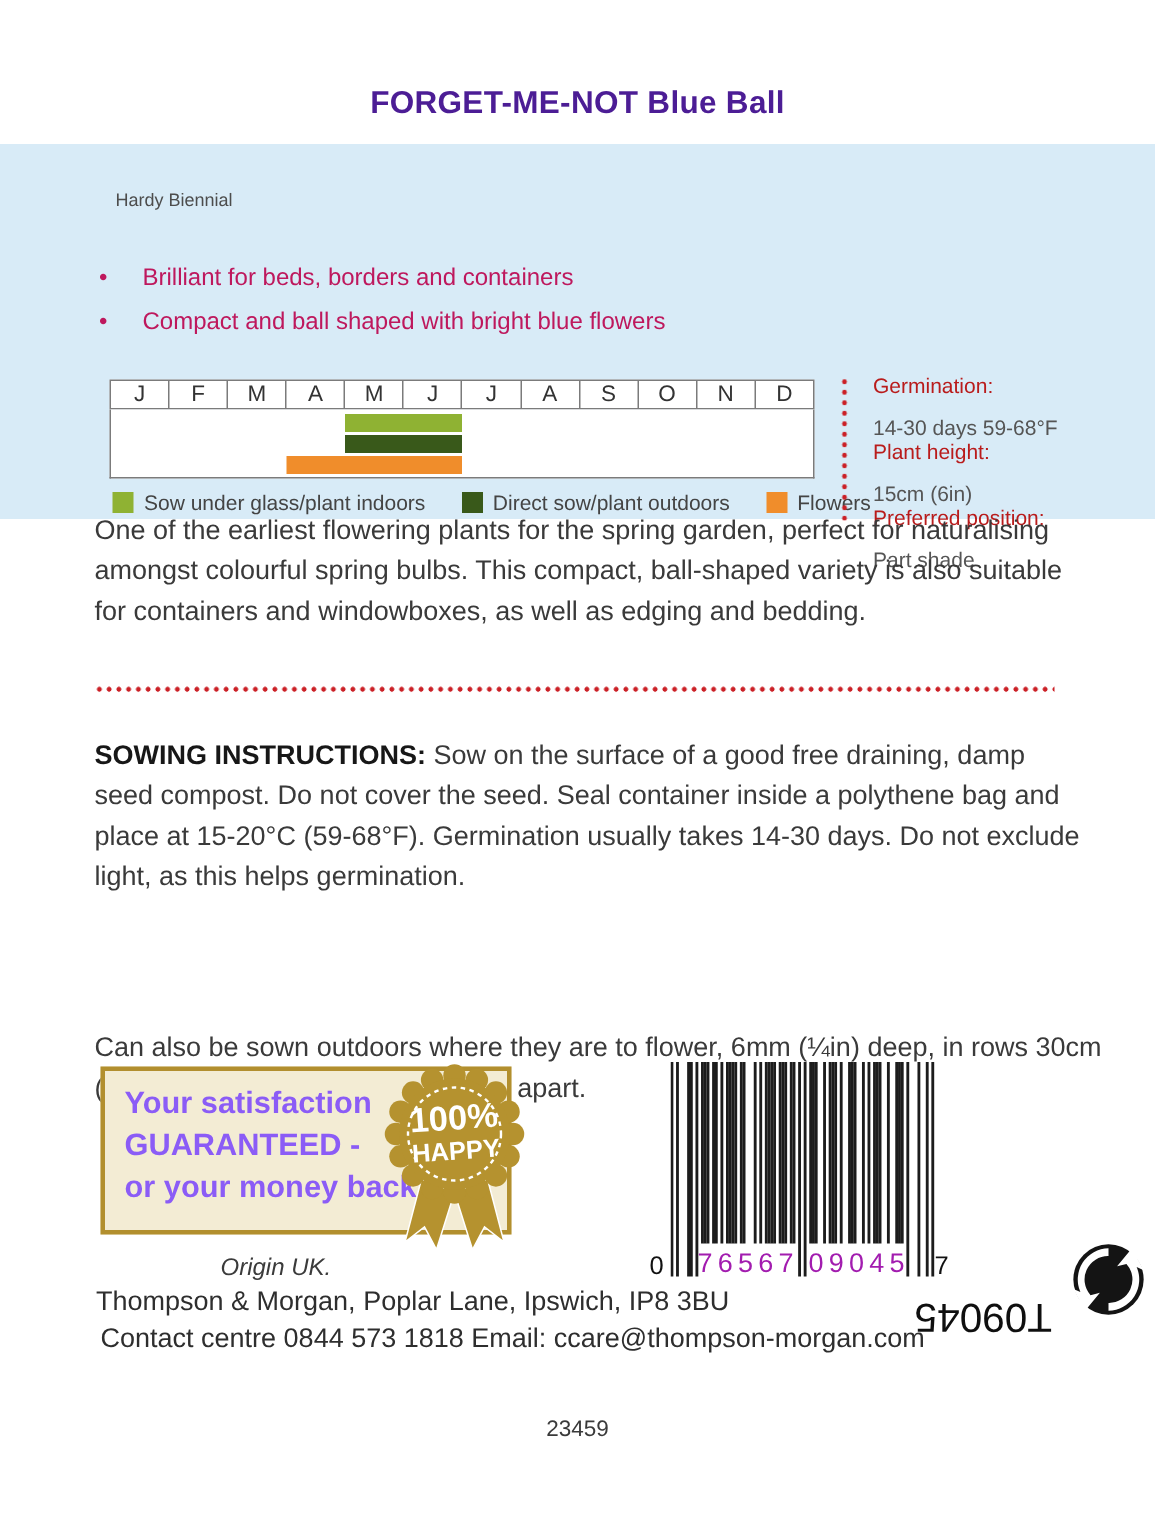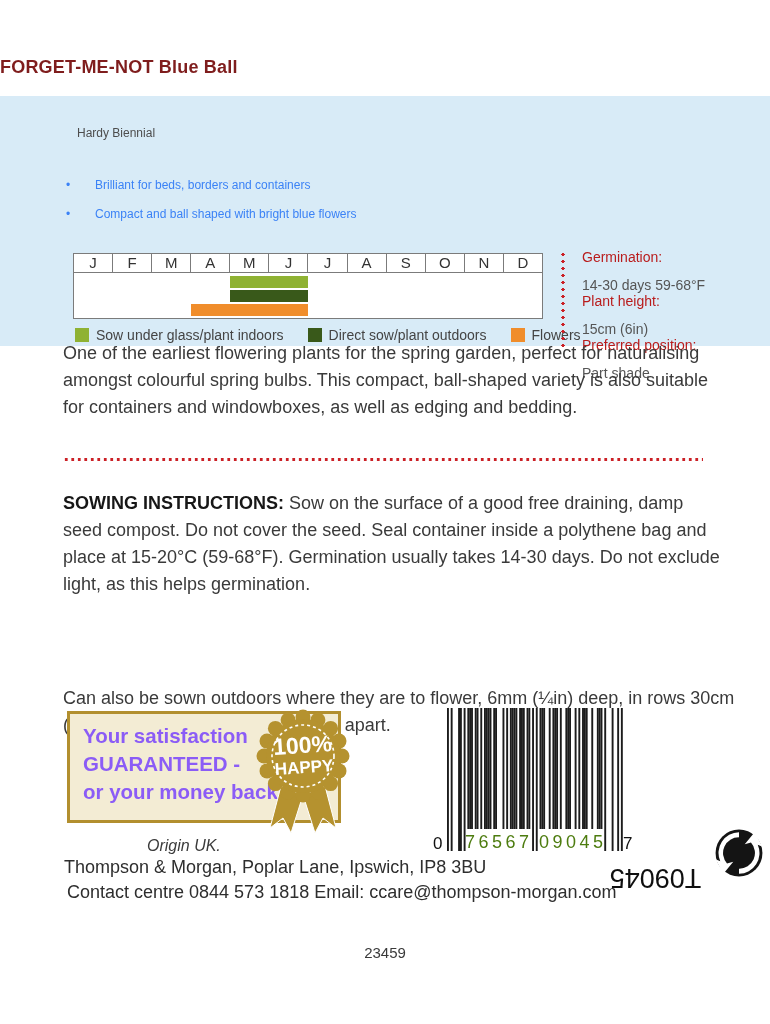--- a/index.html
+++ b/index.html
@@ -1,27 +1,27 @@
 <!DOCTYPE html>
 <html><head>
 <meta charset="utf-8">
 <style>
   html,body { margin:0; padding:0; background:#ffffff; }
   .page {
     position:relative; width:770px; height:1024px; background:#ffffff;
     font-family:"Liberation Sans", sans-serif; overflow:hidden;
   }
   .title {
-    position:absolute; top:57px; left:0; width:770px; 
-    font-size:18px; font-weight:bold; color:#7f1d1d; letter-spacing:0.2px;
+    position:absolute; top:57px; left:0; width:770px; text-align:center;
+    font-size:21px; font-weight:bold; color:#4c1d95; letter-spacing:0.2px;
   }
   .band { position:absolute; top:96px; left:0; width:770px; height:250px; background:#d8ebf7; }
   .hardy { position:absolute; left:77px; top:126px; font-size:12px; color:#4d4d4d; }
   .bullets { position:absolute; left:66px; top:171px; }
-  .bullet-row { display:flex; font-size:12px; color:#3b82f6; line-height:29px; }
+  .bullet-row { display:flex; font-size:16px; color:#be185d; line-height:29px; }
   .bullet-row::before { content:"\2022"; width:29px; flex:none; }
   .calendar { position:absolute; left:73px; top:253px; width:470px; }
   .cal-header { display:flex; height:20px; border:1px solid #7b7b7b; background:#fff; box-sizing:border-box; }
   .cal-cell { flex:1; border-left:1px solid #7b7b7b; text-align:center; font-size:15px; line-height:18px; color:#333; }
   .cal-cell:first-child { border-left:none; }
   .cal-body { position:relative; height:46px; border:1px solid #7b7b7b; border-top:none; background:#fff; box-sizing:border-box; }
   .cal-bar { position:absolute; height:12px; }
   .legend { position:absolute; left:75px; top:327px; display:flex; align-items:center; font-size:14px; color:#444; }
   .legend-item { display:flex; align-items:center; margin-right:24px; }
   .legend-swatch { width:14px; height:14px; margin-right:7px; flex:none; }
@@ -51,21 +51,21 @@
   .gbox-text { margin:8px 0 0 13px; font-size:20.5px; font-weight:bold; color:#8b5cf6; line-height:28px; white-space:nowrap; }
   .rosette { position:absolute; left:250px; top:700px; }
   .origin { position:absolute; left:147px; top:837px; font-style:italic; font-size:16px; color:#3b3b3b; }
   .address { position:absolute; left:64px; top:857px; font-size:18px; color:#2e2e2e; }
   .contact { position:absolute; left:67px; top:882px; font-size:18px; color:#2e2e2e; }
   .barcode { position:absolute; left:433px; top:708px; width:210px; height:148px; }
   .bc-svg { position:absolute; left:14px; top:0; }
   .bc-digit { position:absolute; font-size:17px; color:#111; }
   .bc-d-left { left:0; top:126px; }
   .bc-d-right { left:190px; top:126px; }
-  .bc-group { position:absolute; top:124px; width:47px; text-align:center; font-size:18px; letter-spacing:3.5px; color:#4d7c0f; }
+  .bc-group { position:absolute; top:124px; width:47px; text-align:center; font-size:18px; letter-spacing:3.5px; color:#a21caf; }
   .bc-g1 { left:32px; }
   .bc-g2 { left:106px;text-align:right; }
   .greendot { position:absolute; left:714px; top:828px; }
   .tcode {
     position:absolute; left:608px; top:862px; width:95px; text-align:center;
     font-size:27px; font-weight:500; color:#0f0f0f; transform:rotate(180deg);
   }
   .packet-num { position:absolute; left:0; top:944px; width:770px; text-align:center; font-size:15px; color:#3a3a3a; }
 </style>
 </head>

